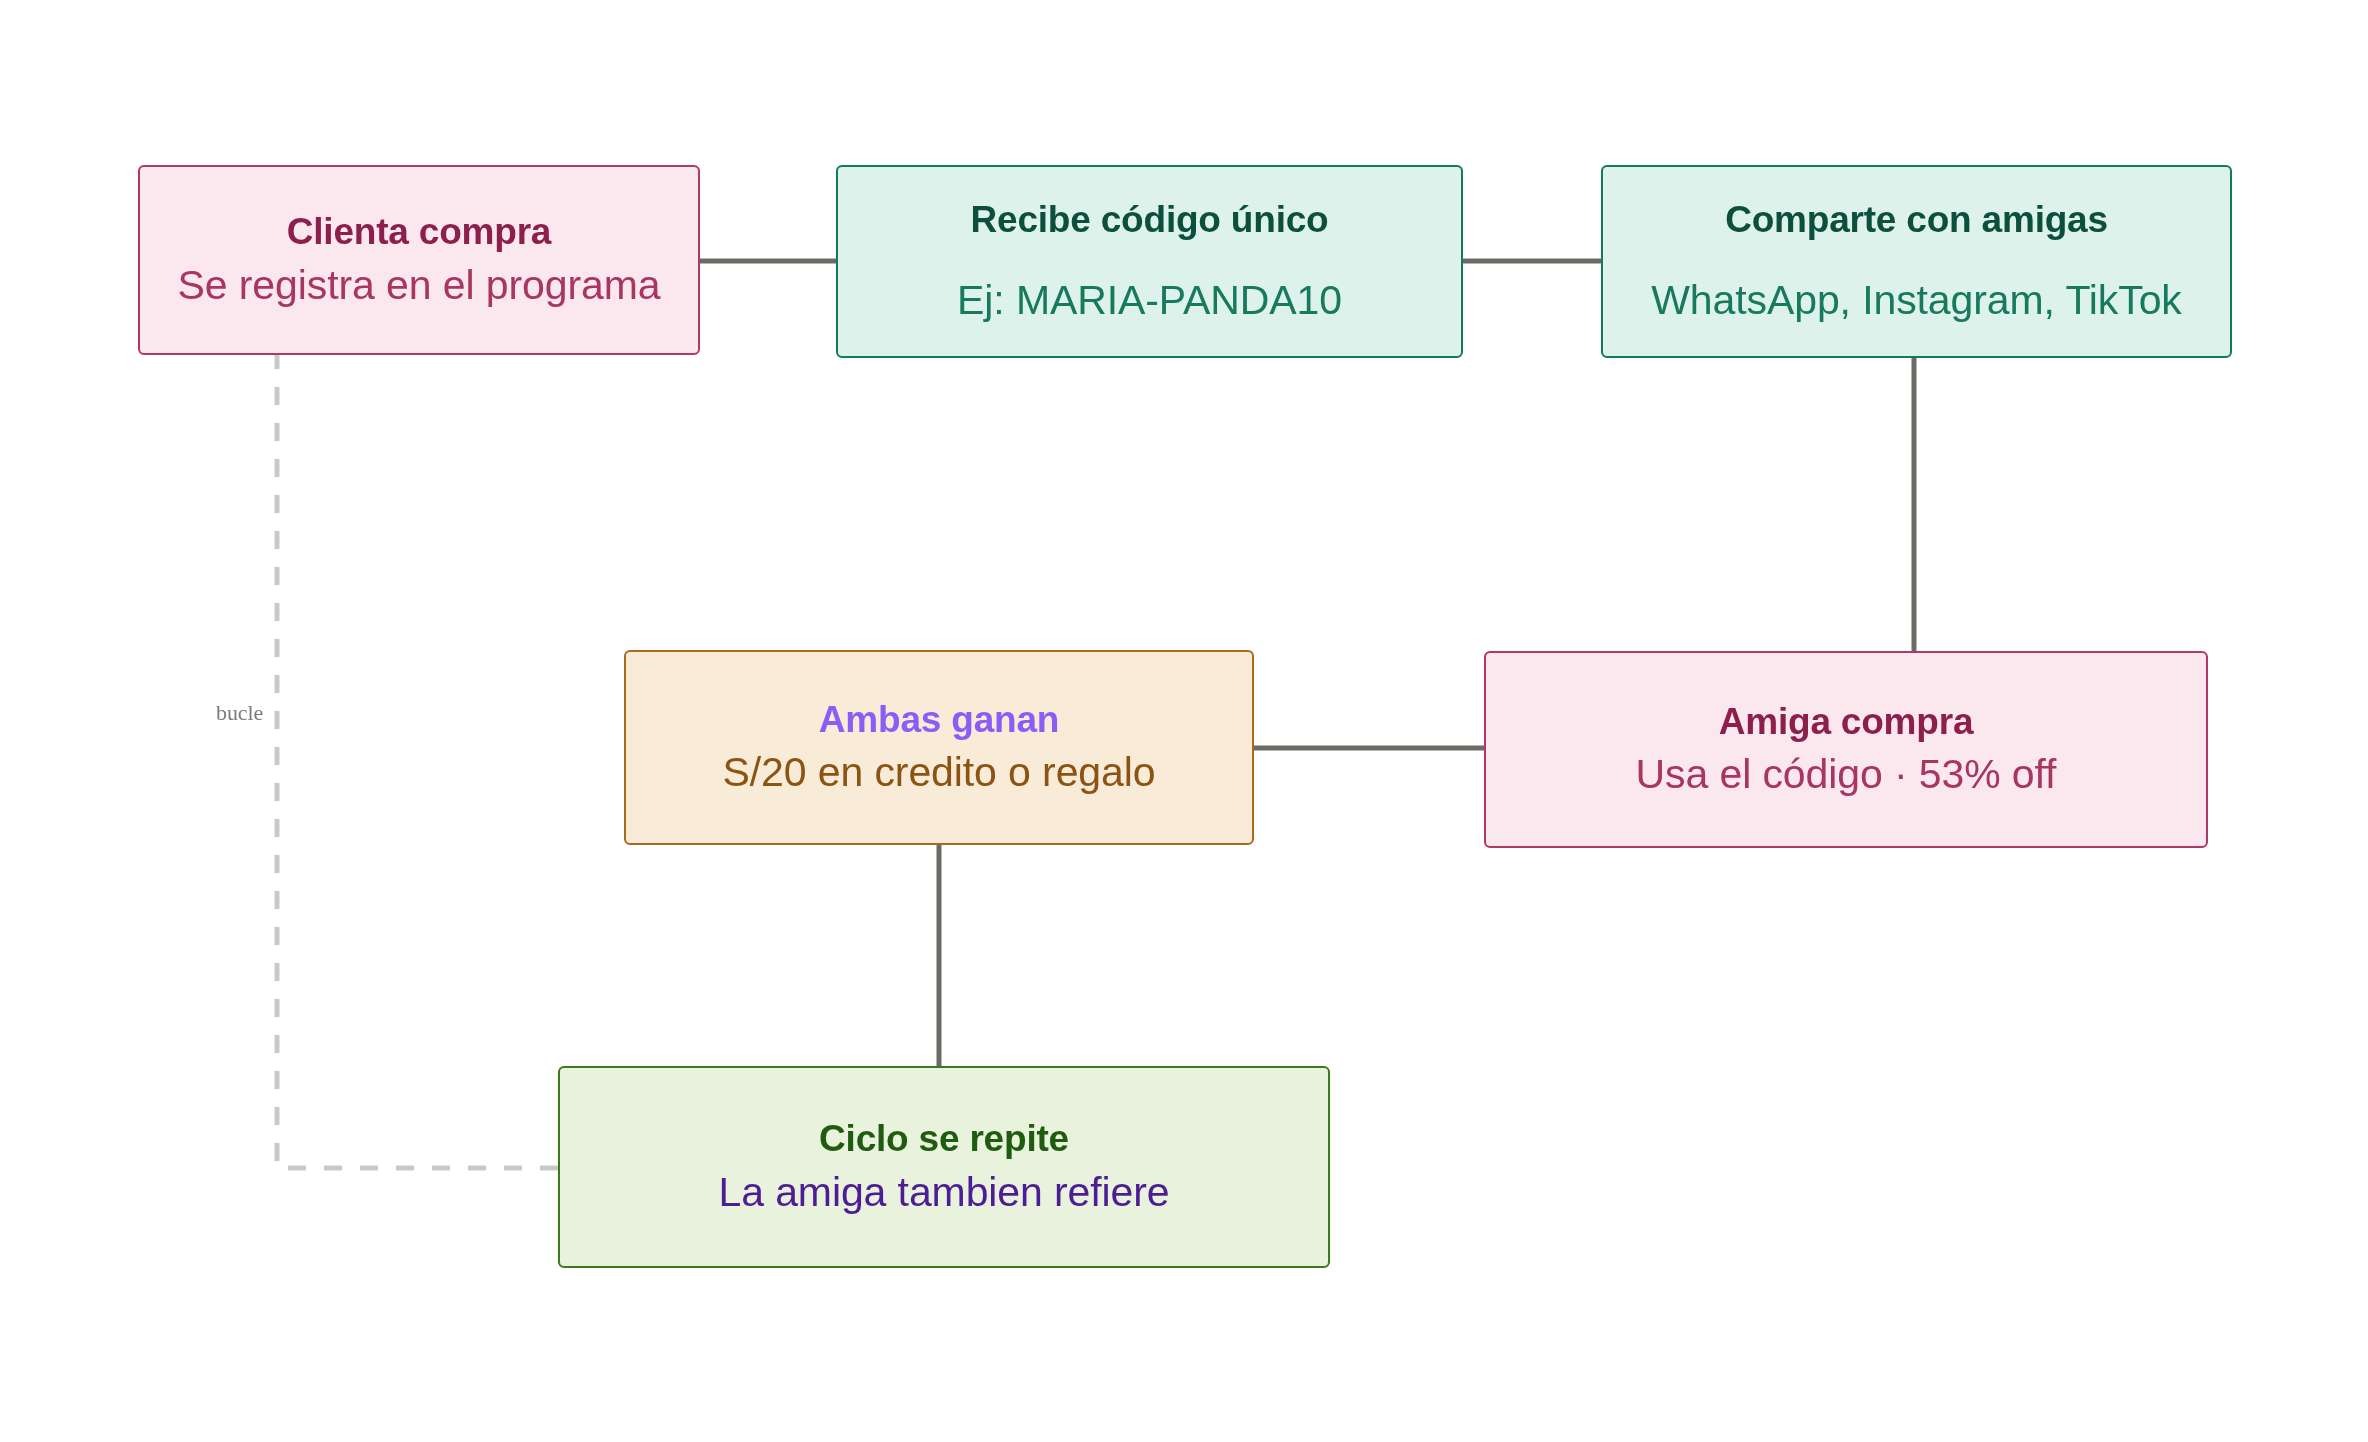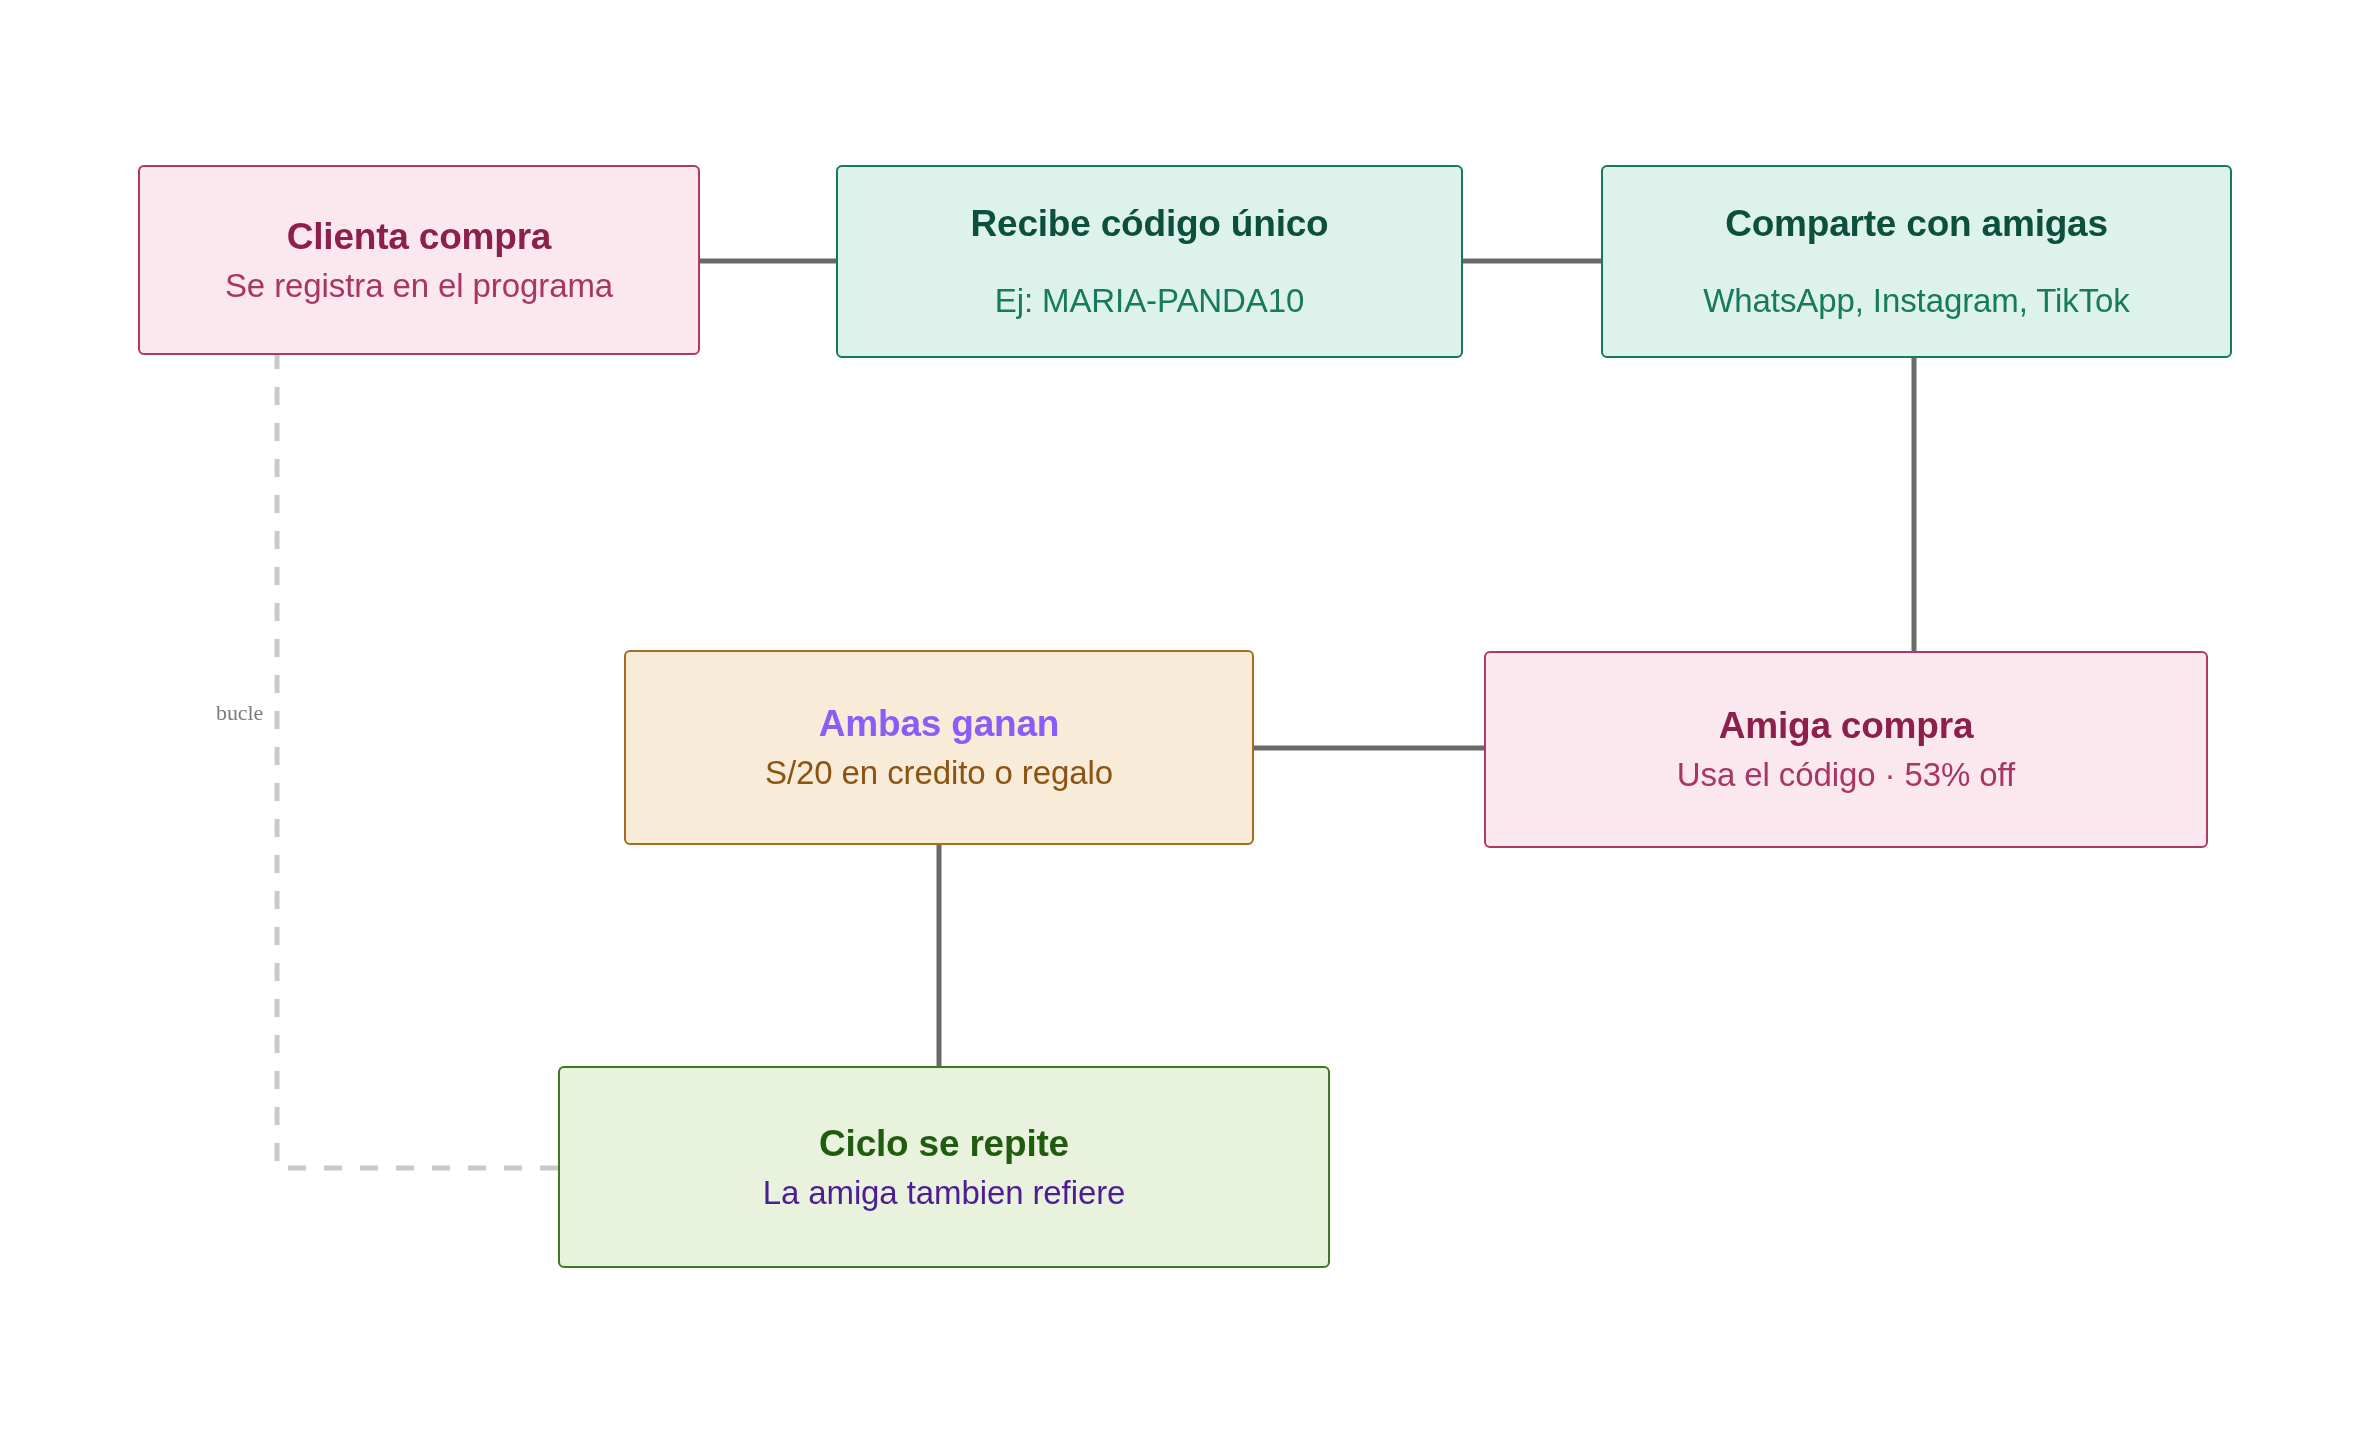--- a/index.html
+++ b/index.html
@@ -40,21 +40,21 @@
     padding: 10px 18px;
   }
   .node-title {
     font-size: 37px;
     font-weight: bold;
     line-height: 1.18;
     letter-spacing: -0.2px;
     white-space: nowrap;
   }
   .node-sub {
-    font-size: 33px;
+    font-size: 41px;
     font-weight: normal;
     line-height: 1.2;
     margin-top: 7px;
     letter-spacing: -0.1px;
     white-space: nowrap;
   }
   .n-pink  { background: #fbe8ef; border-color: #b0376a; }
   .n-pink .node-title { color: #8d1f4c; }
   .n-pink .node-sub   { color: #a83562; }
 

